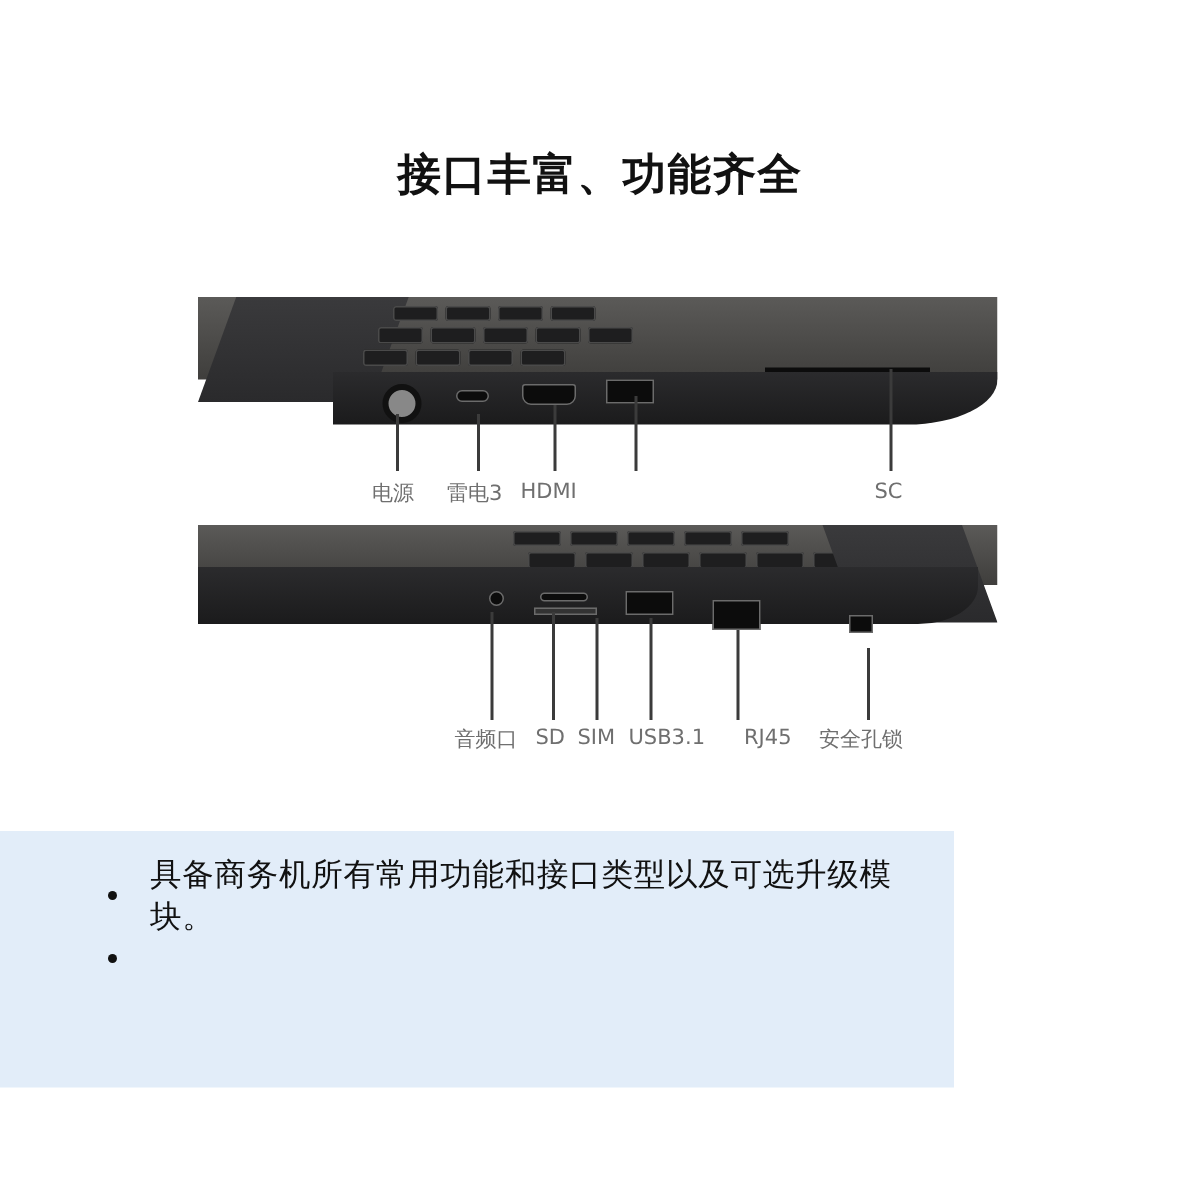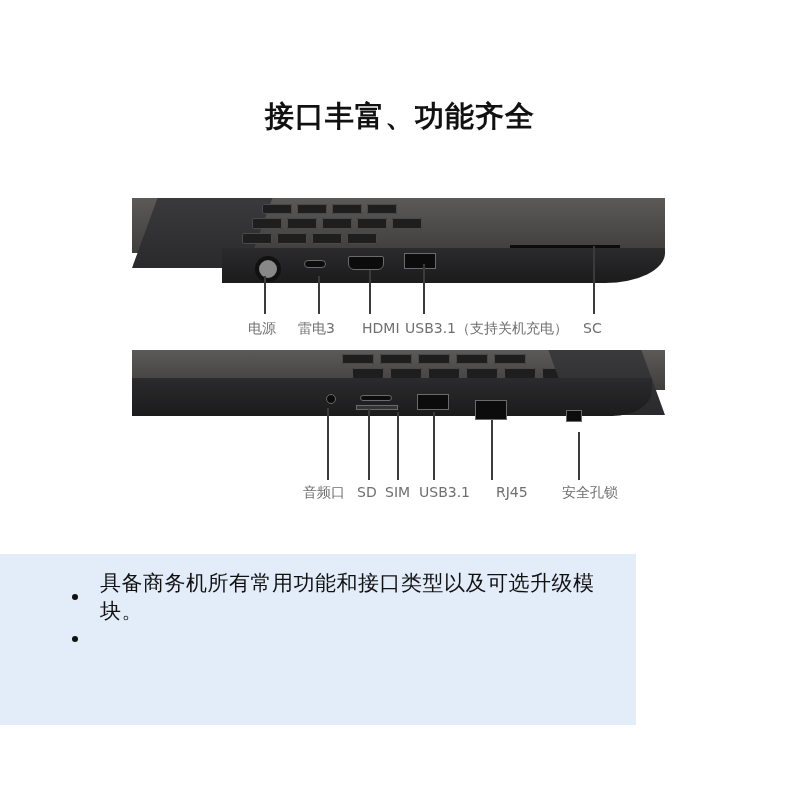--- a/index.html
+++ b/index.html
@@ -57,22 +57,21 @@
 </div>
 <div class="leader" style="left:264px;top:276px;height:38px;"></div>
 <div class="leader" style="left:318px;top:276px;height:38px;"></div>
 <div class="leader" style="left:369px;top:270px;height:44px;"></div>
 <div class="leader" style="left:423px;top:264px;height:50px;"></div>
 <div class="leader" style="left:593px;top:246px;height:68px;"></div>
 
 <div class="labels" style="top:320px;">
   <span class="lbl" style="left:248px;">电源</span>
   <span class="lbl" style="left:298px;">雷电3</span>
-  <span class="lbl" style="left:362px;">HDMI</span>
-  <span class="lbl" style="left:405px;">USB3.1（支持关机充电）</span>
+  <span class="lbl" style="left:347px;">HDMI</span>
   <span class="lbl" style="left:583px;">SC</span>
 </div>
 
 <div class="photo photo2">
   <div class="deck" style="left:0;top:0;width:533px;height:40px;"></div>
   <div class="key" style="left:210px;top:4px;width:32px;height:10px;"></div>
   <div class="key" style="left:248px;top:4px;width:32px;height:10px;"></div>
   <div class="key" style="left:286px;top:4px;width:32px;height:10px;"></div>
   <div class="key" style="left:324px;top:4px;width:32px;height:10px;"></div>
   <div class="key" style="left:362px;top:4px;width:32px;height:10px;"></div>
@@ -97,21 +96,21 @@
 <div class="leader" style="left:433px;top:412px;height:68px;"></div>
 <div class="leader" style="left:491px;top:420px;height:60px;"></div>
 <div class="leader" style="left:578px;top:432px;height:48px;"></div>
 
 <div class="labels" style="top:484px;">
   <span class="lbl" style="left:303px;">音频口</span>
   <span class="lbl" style="left:357px;">SD</span>
   <span class="lbl" style="left:385px;">SIM</span>
   <span class="lbl" style="left:419px;">USB3.1</span>
   <span class="lbl" style="left:496px;">RJ45</span>
-  <span class="lbl" style="left:546px;margin-left:16px;">安全孔锁</span>
+  <span class="lbl" style="left:546px;">安全孔锁</span>
 </div>
 
 <div class="panel">
   <ul class="bullet-list">
     <li class="bullet-item">
       <span class="dot"></span>
       <span>具备商务机所有常用功能和接口类型以及可选升级模块。</span>
     </li>
     <li class="bullet-item">
       <span class="dot"></span>

